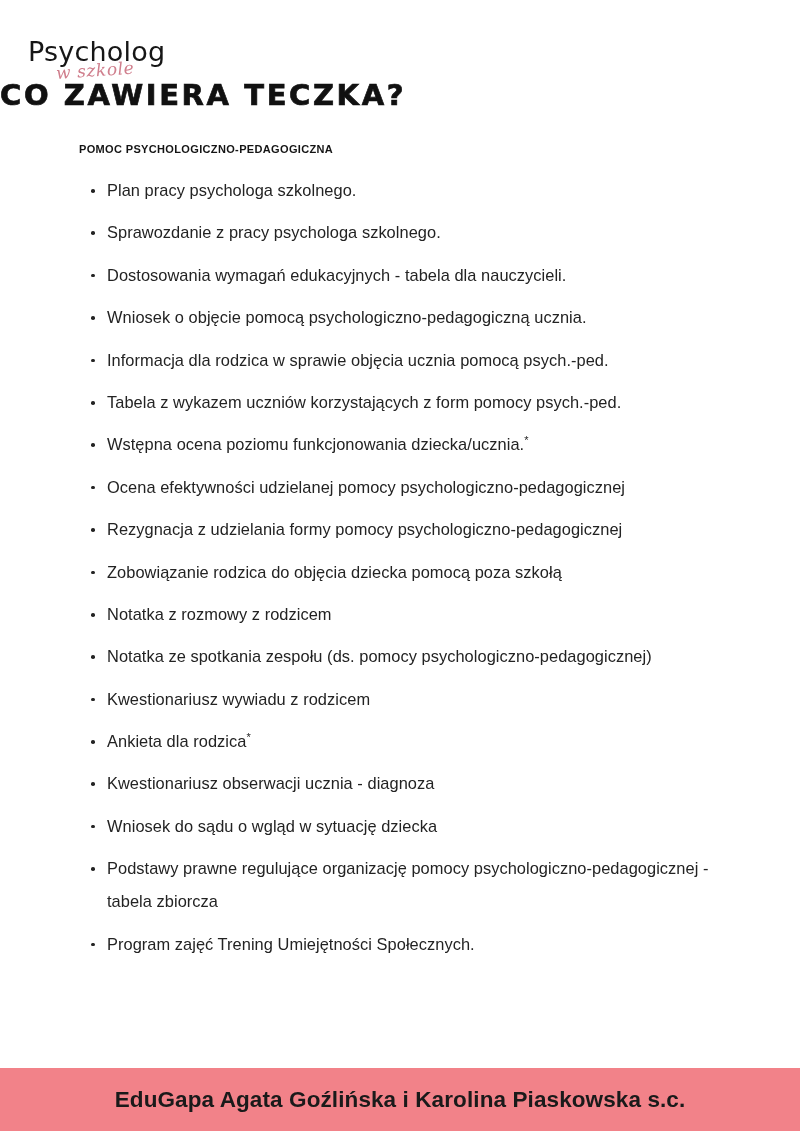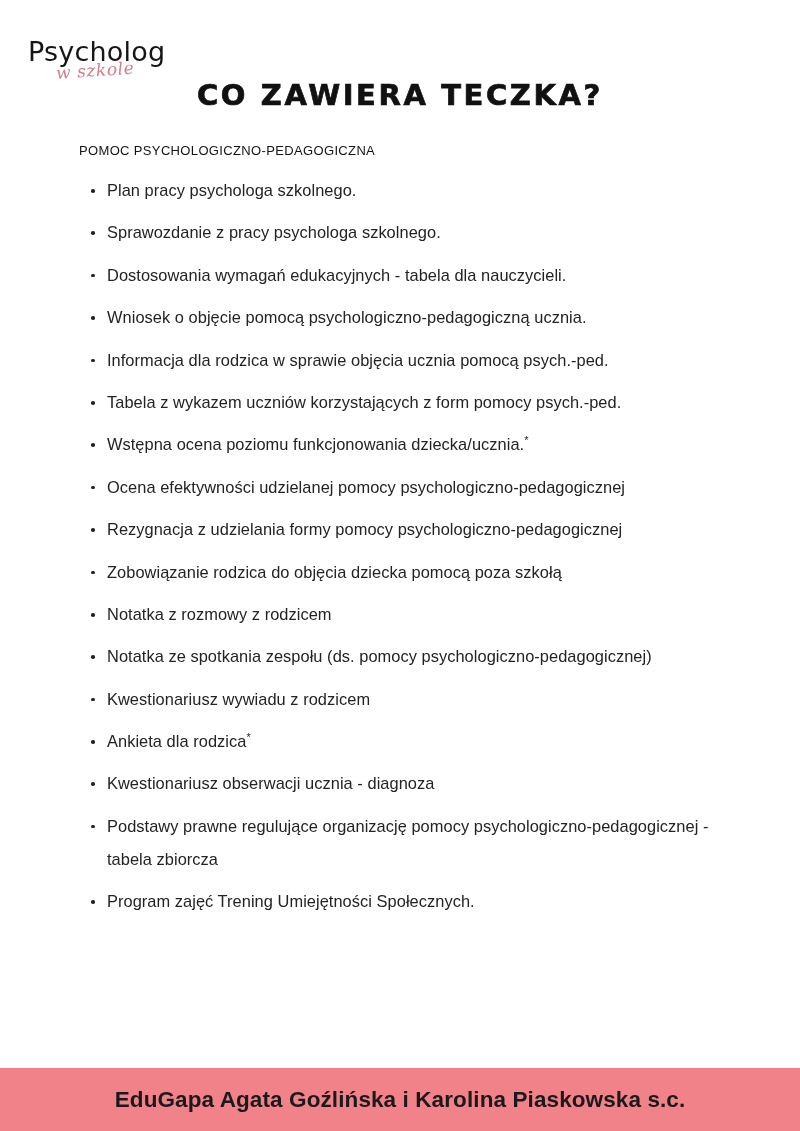--- a/index.html
+++ b/index.html
@@ -54,38 +54,37 @@
     transform: rotate(-4deg);
     transform-origin: left center;
   }
 
   
   .title {
     position: absolute;
     left: 0;
     top: 78px;
     width: 800px;
-    text-align: center;
     font-family: "DejaVu Sans", sans-serif;
     font-size: 29px;
     font-weight: 700;
     letter-spacing: 2.6px;
     color: #111111;
     white-space: nowrap;
     -webkit-text-stroke: 0.7px #111111;
   }
 
   
   .section-heading {
     position: absolute;
     left: 79px;
     top: 143px;
     font-family: "Liberation Sans", sans-serif;
-    font-size: 13px;
-    font-weight: 400;
+    font-size: 11px;
+    font-weight: 700;
     letter-spacing: 0.35px;
     color: #141414;
     white-space: nowrap;
   }
 
   
   .list {
     position: absolute;
     left: 88px;
     top: 174px;
@@ -166,20 +165,21 @@
       <li class="list-item"><span>Tabela z wykazem uczniów korzystających z form pomocy psych.-ped.</span></li>
       <li class="list-item"><span>Wstępna ocena poziomu funkcjonowania dziecka/ucznia.</span><span class="sup">*</span></li>
       <li class="list-item"><span>Ocena efektywności udzielanej pomocy psychologiczno-pedagogicznej</span></li>
       <li class="list-item"><span>Rezygnacja z udzielania formy pomocy psychologiczno-pedagogicznej</span></li>
       <li class="list-item"><span>Zobowiązanie rodzica do objęcia dziecka pomocą poza szkołą</span></li>
       <li class="list-item"><span>Notatka z rozmowy z rodzicem</span></li>
       <li class="list-item"><span>Notatka ze spotkania zespołu (ds. pomocy psychologiczno-pedagogicznej)</span></li>
       <li class="list-item"><span>Kwestionariusz wywiadu z rodzicem</span></li>
       <li class="list-item"><span>Ankieta dla rodzica</span><span class="sup">*</span></li>
       <li class="list-item"><span>Kwestionariusz obserwacji ucznia - diagnoza</span></li>
+      <li class="list-item"><span>Wniosek do sądu o wgląd w sytuację dziecka</span></li>
       <li class="list-item"><span>Podstawy prawne regulujące organizację pomocy psychologiczno-pedagogicznej - tabela zbiorcza</span></li>
       <li class="list-item"><span>Program zajęć Trening Umiejętności Społecznych.</span></li>
     </ul>
 
   <div class="footer-band" style="background: rgb(242, 130, 137);">
     <div class="footer-text" style="color: rgb(26, 26, 26);">EduGapa Agata Goźlińska i Karolina Piaskowska s.c.</div>
   </div>
 
 </div>
 

